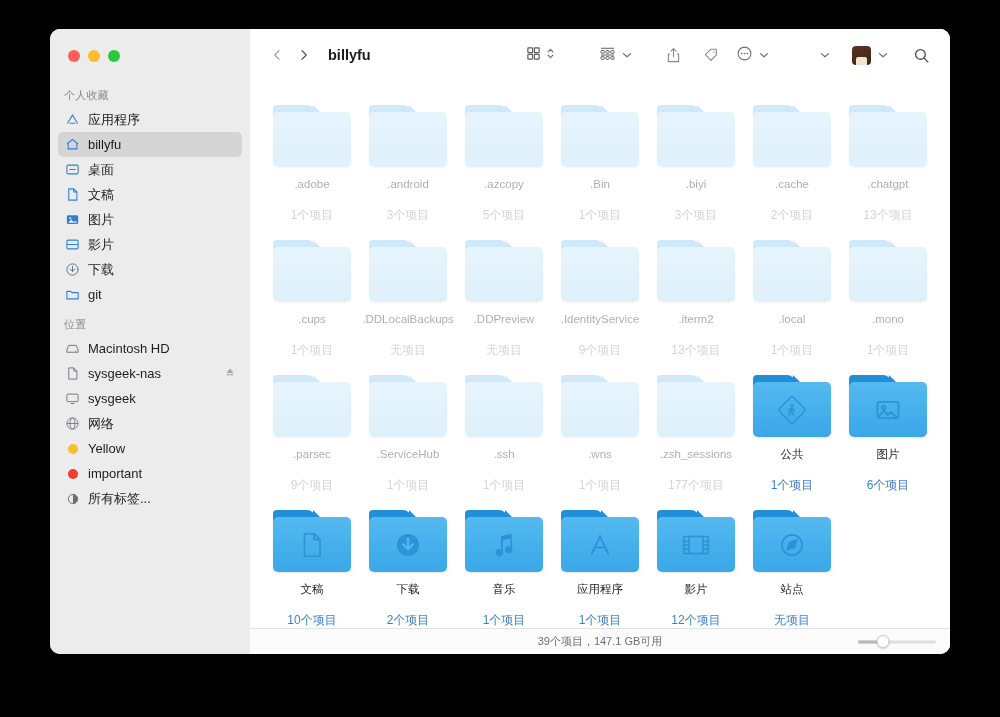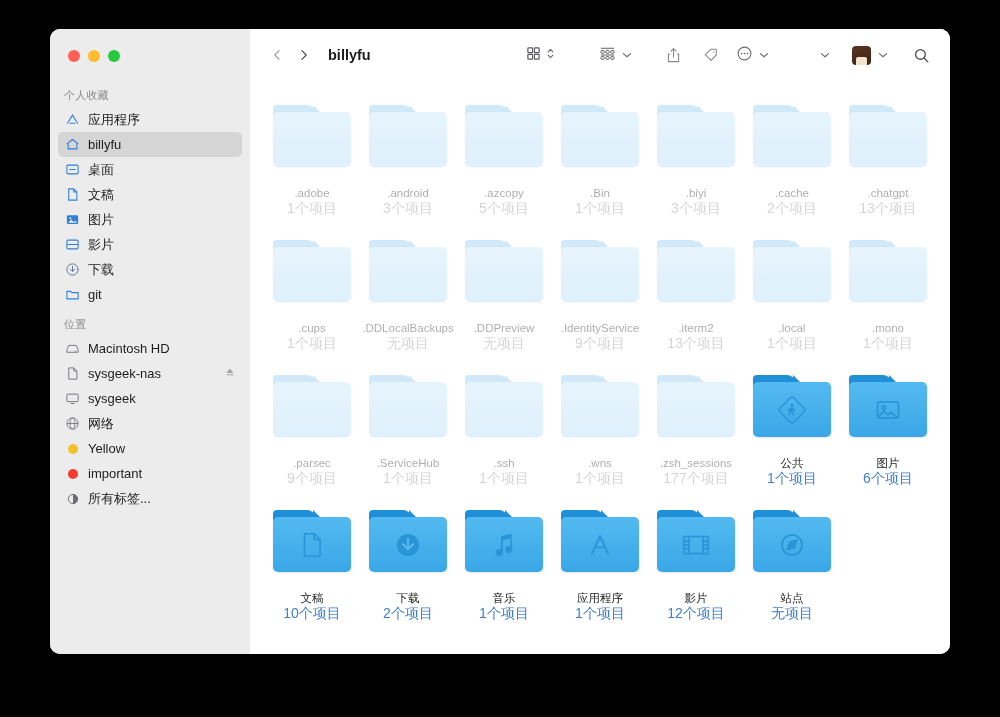--- a/index.html
+++ b/index.html
@@ -158,29 +158,28 @@
   
   .folder.blue  { --tabc:#1f8fd8; --topc:#54b9f0; --botc:#3aa7e8; --glyphc:#2a94d6; }
 
   .name {
     font-size: 11.5px;
     color: #3c3c43;
     text-align: center;
     line-height: 14px;
     max-width: 112px;
     white-space: nowrap;
-    margin-top: 9px;
   }
   .name.bold { font-weight: normal; color: #1d1d1f; }
   .count {
-    font-size: 14px;
+    font-size: 12px;
     color: #9a9aa0;
     text-align: center;
     line-height: 14px;
-    margin-top: 1px;
+    margin-top: 17px;
   }
   .count.blue { color: #3f7fd0; }
 
   
   #status {
     height: 26px;
     flex: 0 0 26px;
     border-top: 1px solid #e2e2e2;
     display: flex; align-items: center;
     position: relative;
@@ -758,15 +757,22 @@
                 <circle cx="12" cy="12" r="8.6"></circle>
                 <path d="M16.2 7.8l-2 6.2-6.2 2 2-6.2z" fill="currentColor"></path>
               </svg>
           </div>
         </div>
         <div class="name bold">站点</div>
         <div class="count blue">无项目</div>
       </div>
     </div>
 
+    <div id="status">
+      <div id="status-text">39个项目，147.1 GB可用</div>
+      <div id="zoom-slider">
+        <div class="fill"></div>
+        <div class="knob"></div>
+      </div>
+    </div>
 
   </div>
 </div>
 
 </body></html>

